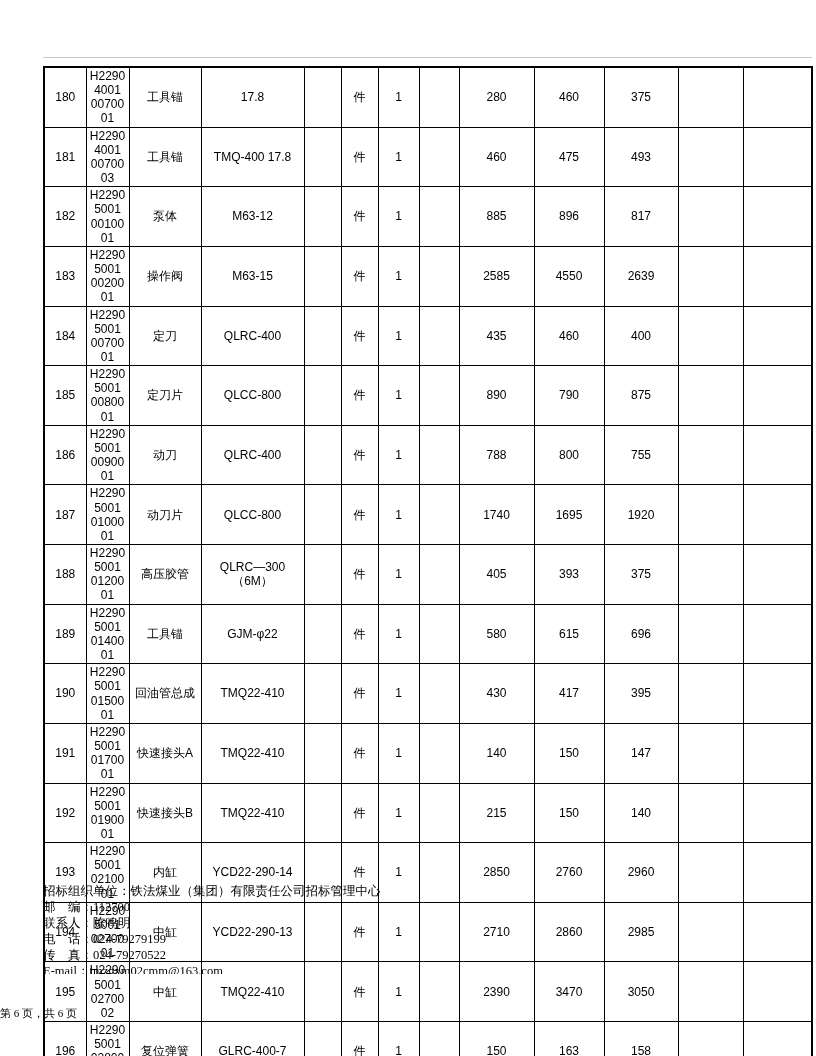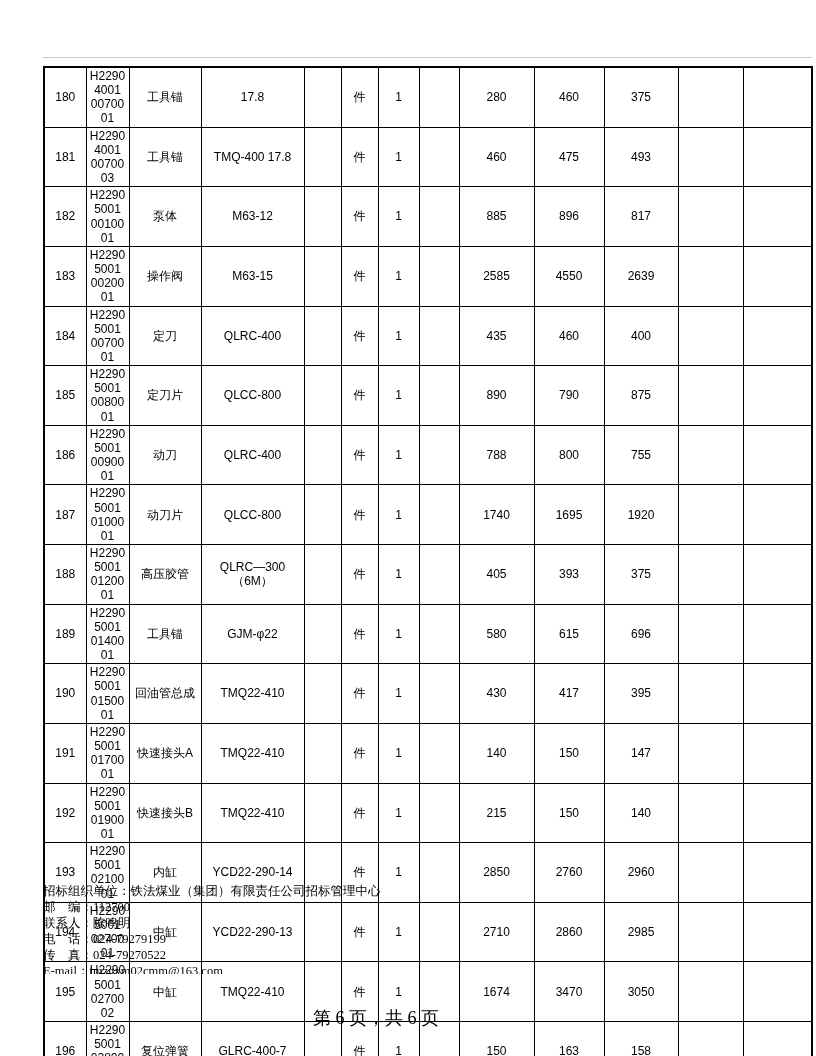--- a/index.html
+++ b/index.html
@@ -64,23 +64,22 @@
   .contact-block div { white-space: pre; }
   .contact-block .clipped {
     height: 11px;
     overflow: hidden;
   }
   .page-number {
     position: absolute;
     left: 0;
     top: 1006px;
     width: 752px;
-    text-align: center;
     font-family: "Liberation Serif", "DejaVu Serif", serif;
-    font-size: 18px;
+    font-size: 11px;
     color: #000;
   }
 </style>
 </head>
 <body>
 
 <div class="page">
 
   <div class="header-hairline"></div>
 
@@ -345,21 +344,21 @@
         <tr>
           <td class="c-no">195</td>
           <td class="c-code">H22905001
 0270002</td>
           <td class="c-name">中缸</td>
           <td class="c-spec">TMQ22-410</td>
           <td></td>
           <td class="c-unit">件</td>
           <td class="c-qty">1</td>
           <td></td>
-          <td class="c-price1">1674</td>
+          <td class="c-price1">2390</td>
           <td class="c-price2">3470</td>
           <td class="c-price3">3050</td>
           <td></td>
           <td></td>
         </tr>
         <tr>
           <td class="c-no">196</td>
           <td class="c-code">H22905001
 0280002</td>
           <td class="c-name">复位弹簧</td>

